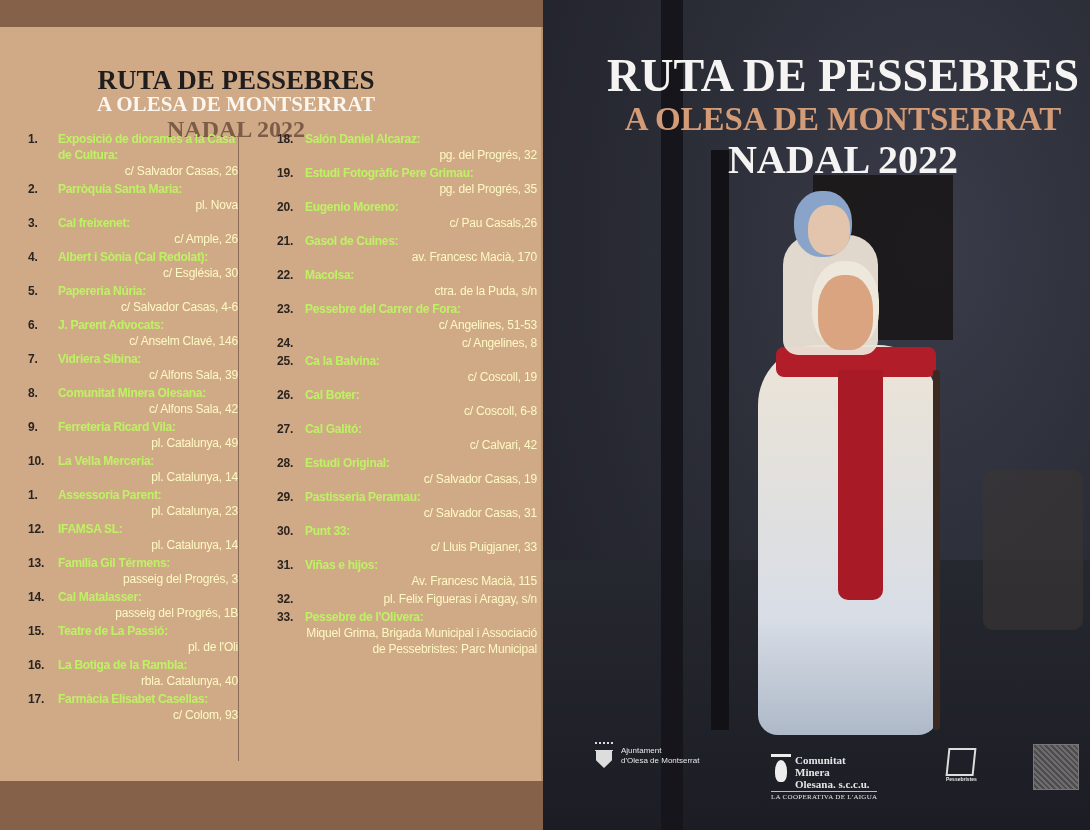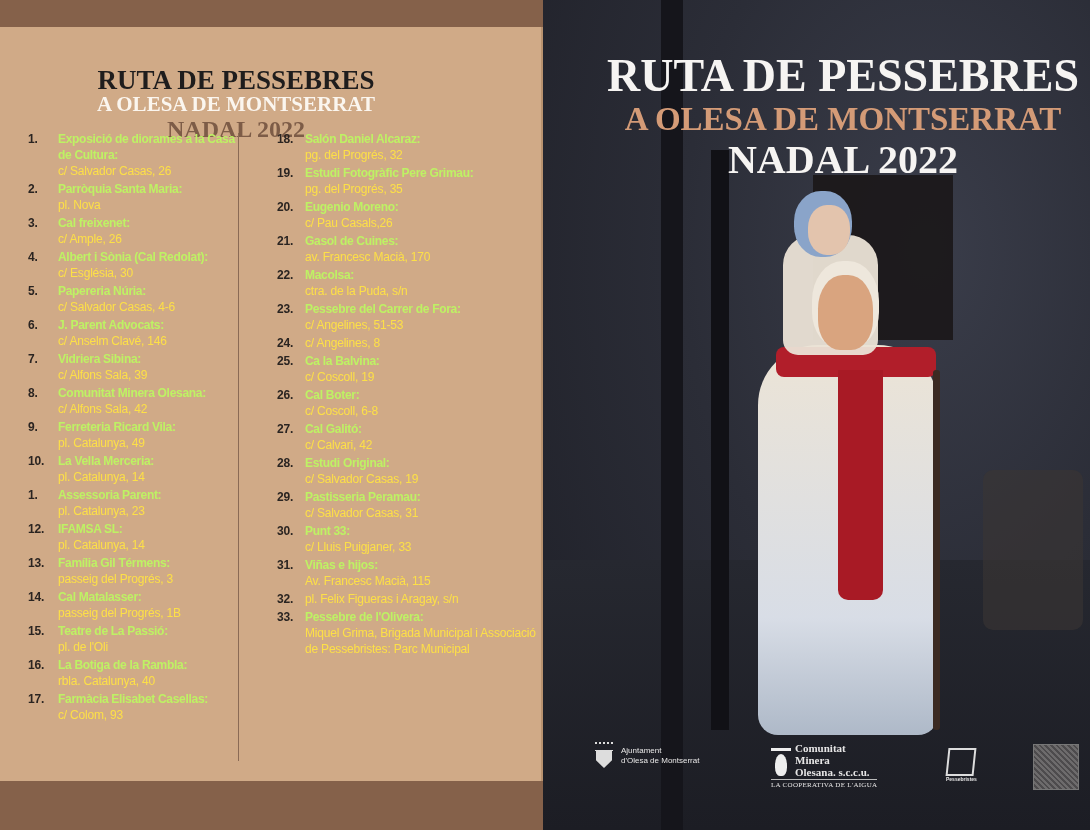--- a/index.html
+++ b/index.html
@@ -15,21 +15,21 @@
 
   .col { position:absolute; top:131px; }
   .col-a { left:28px; width:210px; }
   .col-b { left:277px; width:260px; }
   .divider { position:absolute; left:238px; top:133px; width:1px; height:628px; background:#8a6a55; }
 
   .item { display:flex; font-size:12px; line-height:16px; margin-bottom:2px; }
   .item .num { width:30px; flex:0 0 30px; font-weight:bold; color:#2a2421; letter-spacing:-0.2px; }
   .item .body { flex:1; }
   .item .name { font-weight:bold; color:#bef264; letter-spacing:-0.3px; }
-  .item .addr { color:#fde047; letter-spacing:-0.2px; }
+  .item .addr { color:#fef9c3; letter-spacing:-0.2px;text-align:right; }
   .col-b .item .num { width:28px; flex:0 0 28px; }
 
   
   .right { position:absolute; left:543px; top:0; width:547px; height:830px; background:#24252e; overflow:hidden; }
   .scene-wall { position:absolute; left:0; top:0; width:547px; height:830px;
     background: radial-gradient(ellipse at 70% 30%, #3a3d4a 0%, #2b2d37 45%, #1e1f27 100%); }
   .scene-post1 { position:absolute; left:118px; top:0; width:22px; height:830px; background:#15151b; }
   .scene-post2 { position:absolute; left:168px; top:150px; width:18px; height:580px; background:#111116; }
   .scene-window { position:absolute; left:270px; top:175px; width:140px; height:165px; background:#1b1718; opacity:0.9; }
   .scene-stone { position:absolute; left:440px; top:470px; width:100px; height:160px; background:#3b3534; border-radius:10px; opacity:0.6; }
@@ -54,21 +54,21 @@
   .logo-ajunt { left:52px; top:2px; display:flex; align-items:center; gap:8px; }
   .logo-ajunt .shield { width:18px; height:28px; position:relative; }
   .logo-ajunt .shield .crown { position:absolute; left:0; top:0; width:18px; height:6px; border-top:2px dotted #ddd; border-bottom:1px solid #ddd; }
   .logo-ajunt .shield .body { position:absolute; left:1px; top:9px; width:16px; height:17px; background:#ddd; clip-path:polygon(0 0,100% 0,100% 55%,50% 100%,0 55%); }
   .logo-ajunt .txt { font-size:8px; line-height:10px; }
   .logo-cmo { left:228px; top:2px; display:flex; flex-direction:column; }
   .logo-cmo .row { display:flex; gap:4px; align-items:center; }
   .logo-cmo .tap { width:20px; height:36px; position:relative; }
   .logo-cmo .tap .pipe { position:absolute; left:0; top:6px; width:20px; height:3px; background:#eee; }
   .logo-cmo .tap .bulb { position:absolute; left:4px; top:12px; width:12px; height:22px; background:#eee; border-radius:50% 50% 40% 40%; }
-  .logo-cmo .words { font-family:"Liberation Serif", serif; font-weight:bold; font-size:11px; line-height:12px; }
+  .logo-cmo .words { font-family:"Liberation Serif", serif; font-weight:bold; font-size:11px; line-height:12px;margin-top:12px; }
   .logo-cmo .sub { font-family:"Liberation Serif", serif; font-size:7px; letter-spacing:0.3px; border-top:1px solid #bbb; margin-top:1px; padding-top:1px; }
   .logo-pess { left:403px; top:8px; width:30px; text-align:center; }
   .logo-pess .mark { width:28px; height:28px; border:2px solid #ddd; box-sizing:border-box; transform:skew(-6deg); margin:0 auto; }
   .logo-pess .t { font-size:5px; font-weight:bold; line-height:6px; }
   .logo-seal { left:490px; top:4px; width:46px; height:46px; background:#5b5a5c; border:1px solid #777; box-sizing:border-box;
     background-image:repeating-linear-gradient(45deg,#6d6b6c 0 2px,#4d4b4d 2px 4px); }
 </style>
 </head>
 <body>
 

